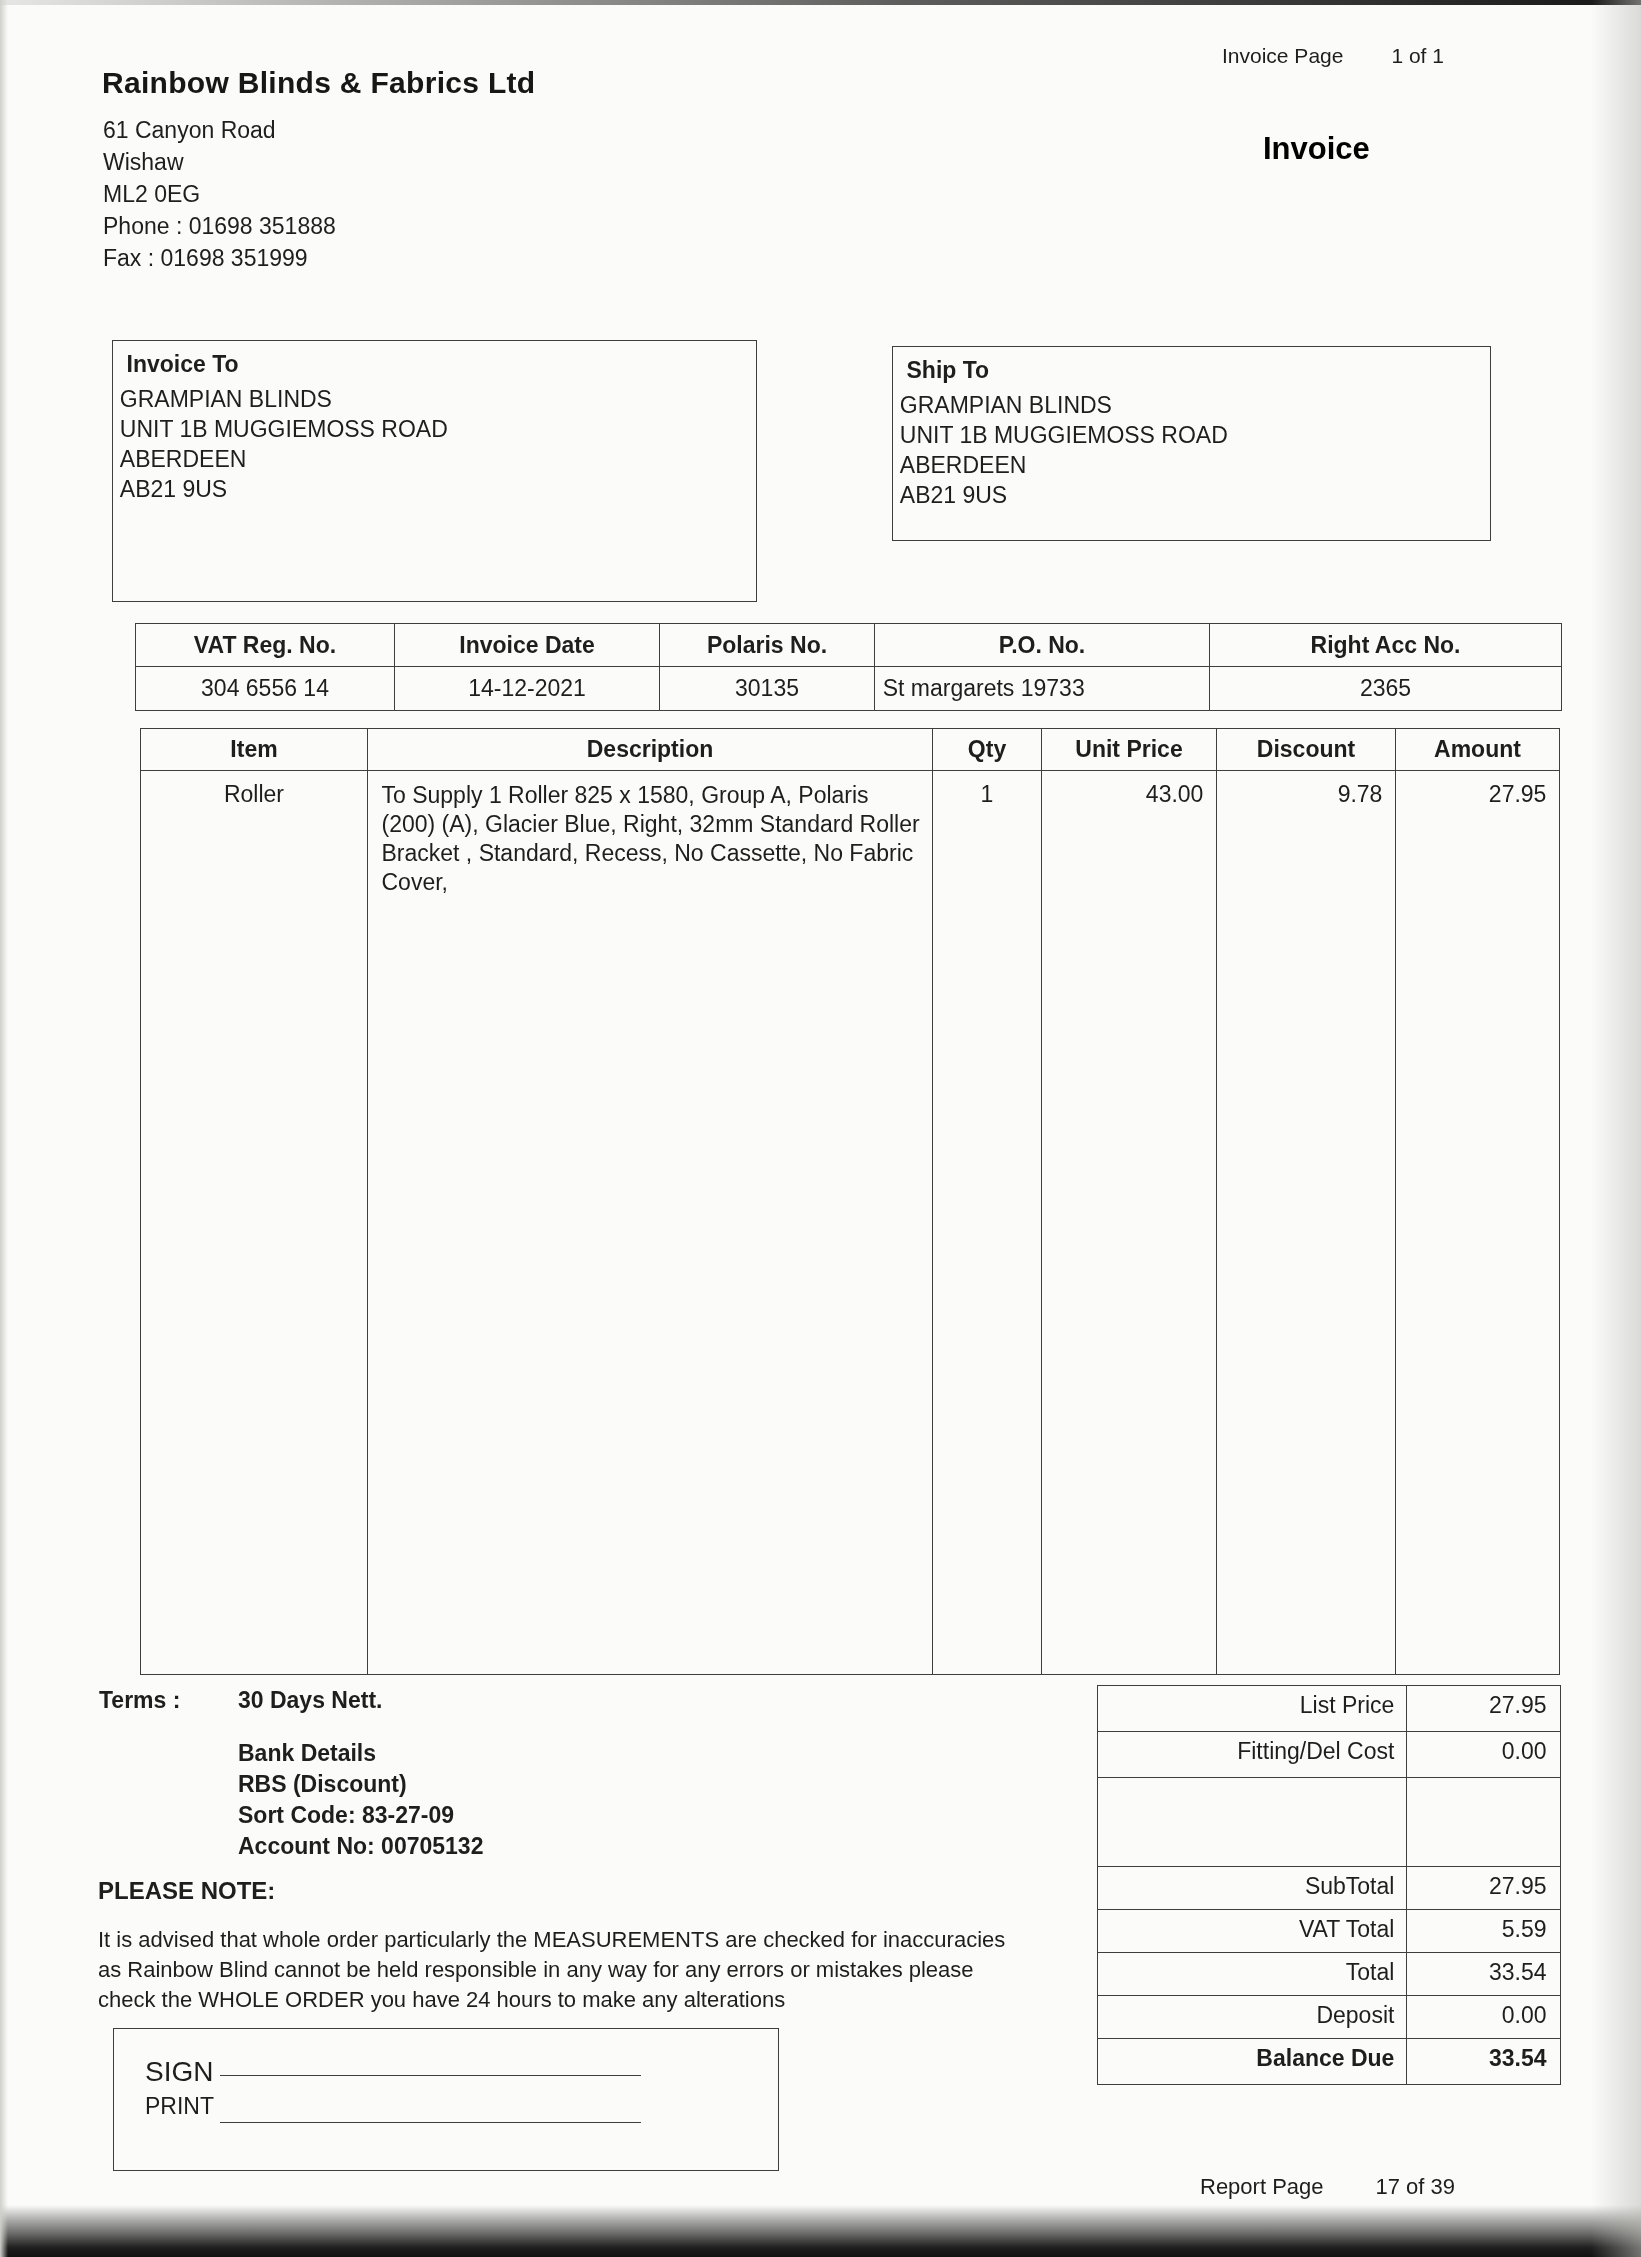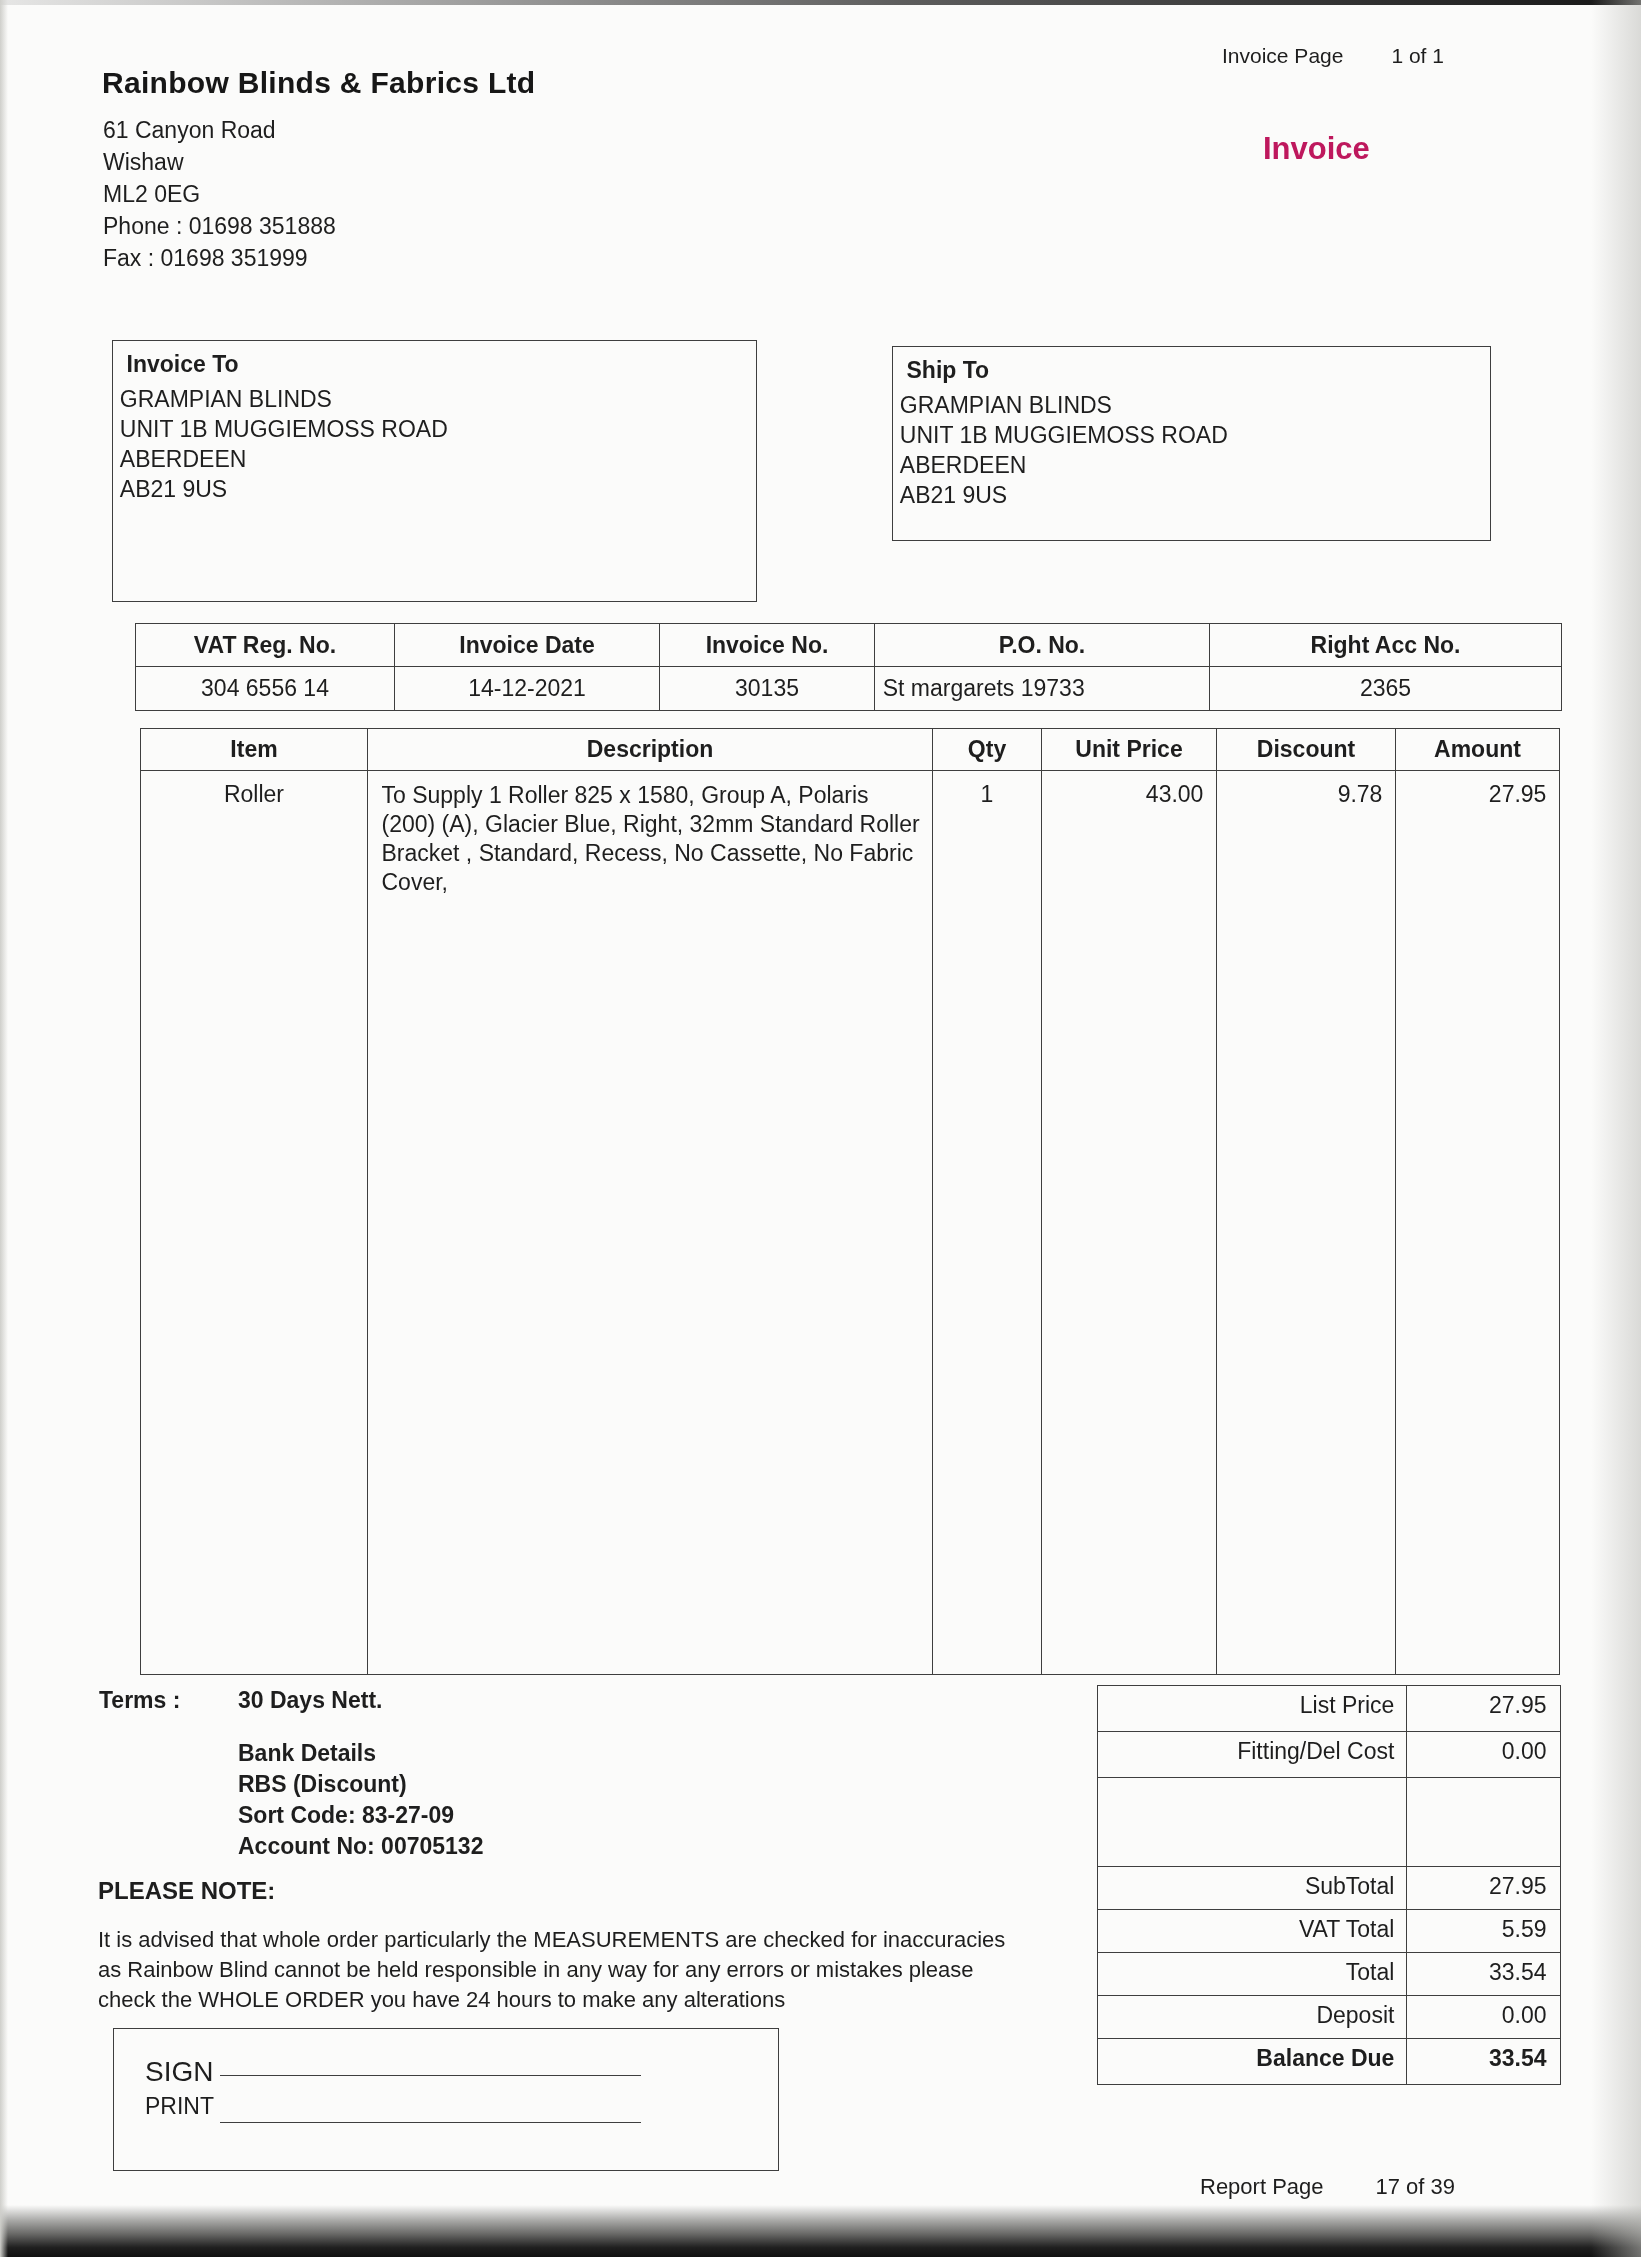--- a/index.html
+++ b/index.html
@@ -18,21 +18,21 @@
   .bottom-edge { position:absolute; bottom:0; left:0; right:0; height:52px;
     background:linear-gradient(180deg, rgba(150,150,150,0) 0%, #a8a8a6 30%, #6a6a68 55%, #1f1f1f 82%, #121212 100%); }
   .right-edge { position:absolute; top:0; right:0; bottom:0; width:50px;
     background:linear-gradient(90deg, rgba(200,200,198,0), rgba(190,190,186,0.55)); }
   .left-edge { position:absolute; top:0; left:0; bottom:0; width:7.7px;
     background:linear-gradient(90deg, #cfcfcb, rgba(210,210,206,0)); }
 
   .page-indicator { position:absolute; top:44px; left:1222px; display:flex; gap:48px; font-size:21px; }
   .company-name { position:absolute; top:66px; left:102px; font-size:30px; font-weight:700; color:#171717; letter-spacing:0.3px; }
   .company-address { position:absolute; top:114px; left:103px; font-size:23px; line-height:32px; }
-  .invoice-title { position:absolute; top:131px; left:1263px; font-size:31px; font-weight:700; color:#be185d; }
+  .invoice-title { position:absolute; top:131px; left:1263px; font-size:31px; font-weight:700; color:#000000; }
 
   .addr-box { position:absolute; border:1.9px solid #3e3e3e; background:transparent; }
   .addr-box.invoice-to { top:340px; left:112px; width:645px; height:262px; }
   .addr-box.ship-to { top:346px; left:892px; width:599px; height:195px; }
   .addr-label { font-weight:700; font-size:23px; padding:9.7px 0 6.8px 13.5px; }
   .addr-line { font-size:23px; line-height:30px; padding-left:6.8px; }
 
   table { border-collapse:collapse;margin-left:43px; }
   th, td { border:1.9px solid #3e3e3e; }
 
@@ -120,21 +120,21 @@
       <col style="width:259px">
         <col style="width:265px">
         <col style="width:215px">
         <col style="width:335px">
         <col style="width:352px">
     </colgroup>
     <tbody>
         <tr>
       <th>VAT Reg. No.</th>
       <th>Invoice Date</th>
-      <th>Invoice No.</th>
+      <th>Polaris No.</th>
       <th>P.O. No.</th>
       <th>Right Acc No.</th>
     </tr>
     <tr>
       <td>304 6556 14</td>
       <td>14-12-2021</td>
       <td>30135</td>
       <td class="align-left">St margarets 19733</td>
       <td>2365</td>
     </tr>

